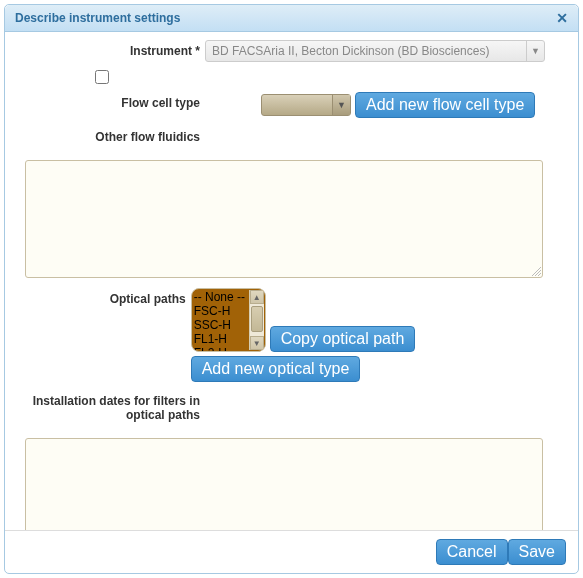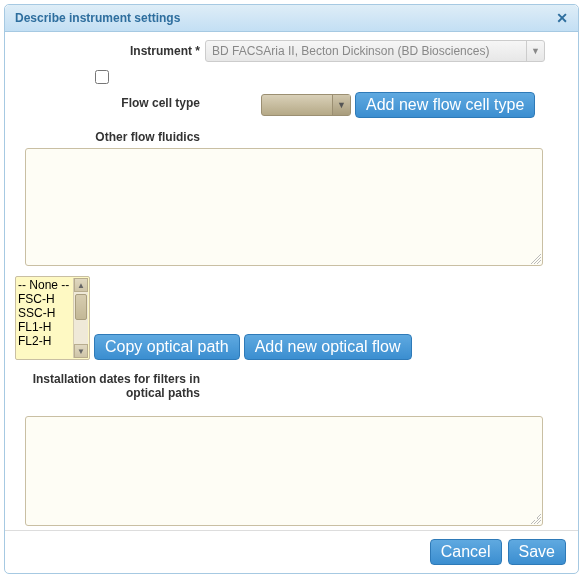--- a/index.html
+++ b/index.html
@@ -133,24 +133,24 @@
 .resize-grip {
   position: absolute;
   right: 2px; bottom: 2px;
   width: 10px; height: 10px;
   pointer-events: none;
   background:
     linear-gradient(135deg, transparent 0 50%, #bbb 50% 55%, transparent 55% 65%, #bbb 65% 70%, transparent 70% 80%, #bbb 80% 85%, transparent 85%);
 }
 .listbox {
   width: 75px;
-  height: 84px;
+  height: 64px;
   border: 1px solid #c9bfa3;
-  background: #fef9c3;
-  border-radius: 2px;
+  background: #a16207;
+  border-radius: 8px;
   overflow: hidden;
   position: relative;
   font-size: 12px;
 }
 .listbox-items {
   padding: 1px 2px;
   line-height: 14px;
   width: 58px;
 }
 .listbox-scroll {
@@ -175,21 +175,20 @@
   top: 2px; height: 26px;
   background: linear-gradient(#d7cdb0,#c3b896);
   border: 1px solid #a99e7e;
   border-radius: 2px;
 }
 .button-bar {
   border-top: 1px solid #ddd;
   padding: 8px 12px;
   display: flex;
   justify-content: flex-end;
-  gap: 6px;
 }
 .textarea-wrap {
   margin-left: 10px;
   margin-bottom: 10px;
   position: relative;
   width: 518px;
 }
 .opt-row .form-field { align-items: flex-end; }
 </style>
 </head>
@@ -223,49 +222,50 @@
     <div class="form-row">
       <div class="form-label">Flow cell type</div>
       <div class="form-field" style="margin-left:56px;">
         <div class="select-short">
           <span class="arrow">▼</span>
         </div>
         <button class="btn-blue">Add new flow cell type</button>
       </div>
     </div>
 
-    <div class="form-row" style="margin-bottom:4px">
+    <div class="form-row" style="margin-bottom:16px">
       <div class="form-label">Other flow fluidics</div>
       <div class="form-field"></div>
     </div>
     <div class="textarea-wrap">
       <textarea class="textarea large" style=""></textarea>
       <div class="resize-grip"></div>
     </div>
 
     <div class="form-row opt-row">
+      <div class="form-label">Optical paths</div>
       <div class="form-field">
         <div class="listbox">
           <div class="listbox-items">
             <div>-- None --</div>
             <div>FSC-H</div>
             <div>SSC-H</div>
             <div>FL1-H</div>
             <div>FL2-H</div>
           </div>
           <div class="listbox-scroll">
             <div class="scroll-btn">▲</div>
             <div class="scroll-track">
               <div class="scroll-thumb"></div>
             </div>
             <div class="scroll-btn">▼</div>
           </div>
         </div>
         <button class="btn-blue">Copy optical path</button>
-        <button class="btn-blue">Add new optical flow</button>
+        <button class="btn-blue">Add new optical type</button>
       </div>
     </div>
 
     <div class="form-row" style="margin-bottom:16px; margin-top:6px">
       <div class="form-label">Installation dates for filters in optical paths</div>
       <div class="form-field"></div>
     </div>
     <div class="textarea-wrap">
       <textarea class="textarea med" style=""></textarea>
       <div class="resize-grip"></div>

